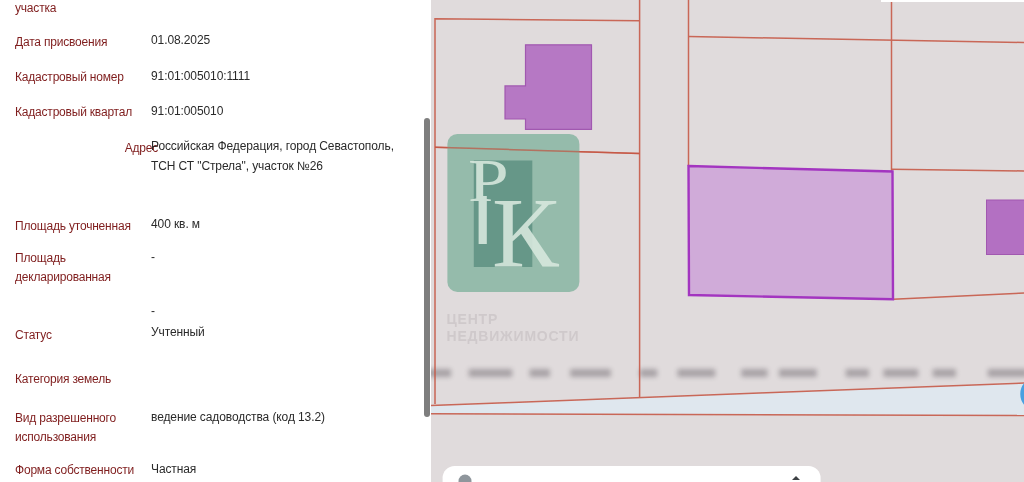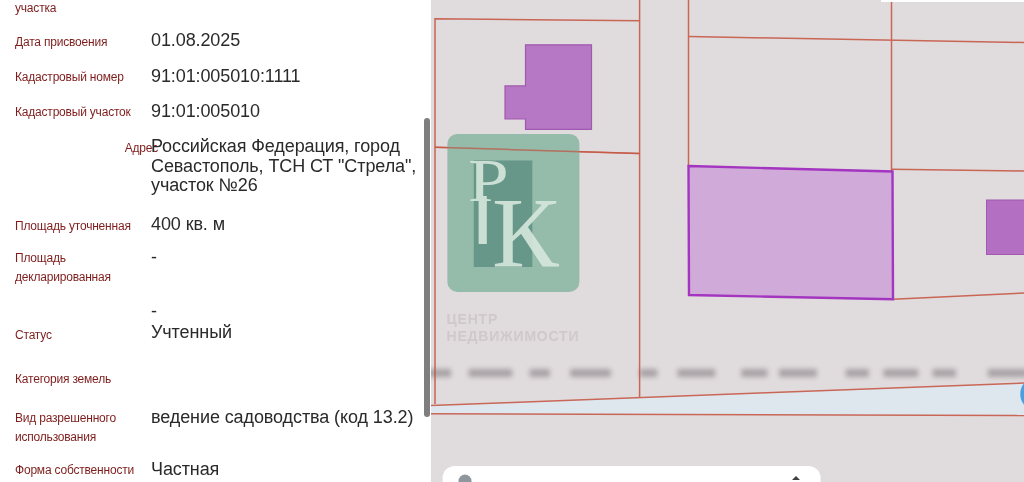--- a/index.html
+++ b/index.html
@@ -1,34 +1,34 @@
 <!DOCTYPE html>
 <html><head>
 <meta charset="utf-8">
 <style>
   html,body{margin:0;padding:0;}
   body{width:1024px;height:482px;overflow:hidden;background:#fff;
        font-family:"Liberation Sans", sans-serif;position:relative;}
   .lbl{position:absolute;left:15px;font-size:12px;letter-spacing:-0.2px;line-height:18.5px;color:#7f1d1d;width:143px;}
-  .val{position:absolute;left:151px;font-size:18px;letter-spacing:-0.1px;line-height:19.6px;color:#2a2a2a;width:270px;}
+  .val{position:absolute;left:151px;font-size:12px;letter-spacing:-0.1px;line-height:19.6px;color:#2a2a2a;width:270px;}
 </style>
 </head>
 <body>
 
 <div style="position:absolute;left:0;top:0;width:431px;height:482px;background:#fff;">
 
   <div class="lbl" style="top:-1.5px;">участка</div>
 
   <div class="lbl" style="top:32.5px;">Дата присвоения</div>
   <div class="val" style="top:31.0px;">01.08.2025</div>
 
   <div class="lbl" style="top:68.0px;">Кадастровый номер</div>
   <div class="val" style="top:66.5px;">91:01:005010:1111</div>
 
-  <div class="lbl" style="top:103.0px;">Кадастровый участок</div>
+  <div class="lbl" style="top:103.0px;">Кадастровый квартал</div>
   <div class="val" style="top:101.5px;">91:01:005010</div>
 
   <div class="lbl" style="top:138.5px;text-align:right;">Адрес</div>
   <div class="val" style="top:137.0px;">Российская Федерация, город Севастополь, ТСН СТ "Стрела", участок №26</div>
 
   <div class="lbl" style="top:216.5px;">Площадь уточненная</div>
   <div class="val" style="top:215.0px;">400 кв. м</div>
 
   <div class="lbl" style="top:249.0px;">Площадь декларированная</div>
   <div class="val" style="top:247.5px;">-</div>

